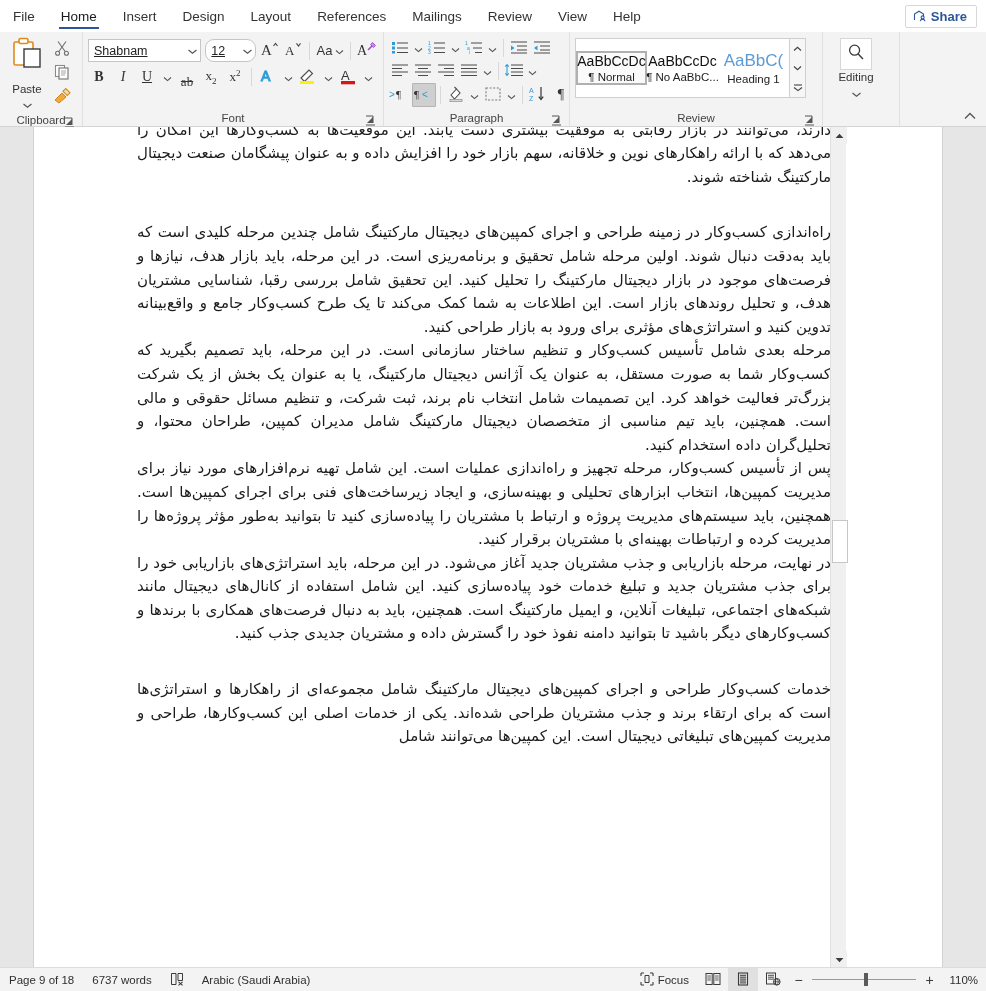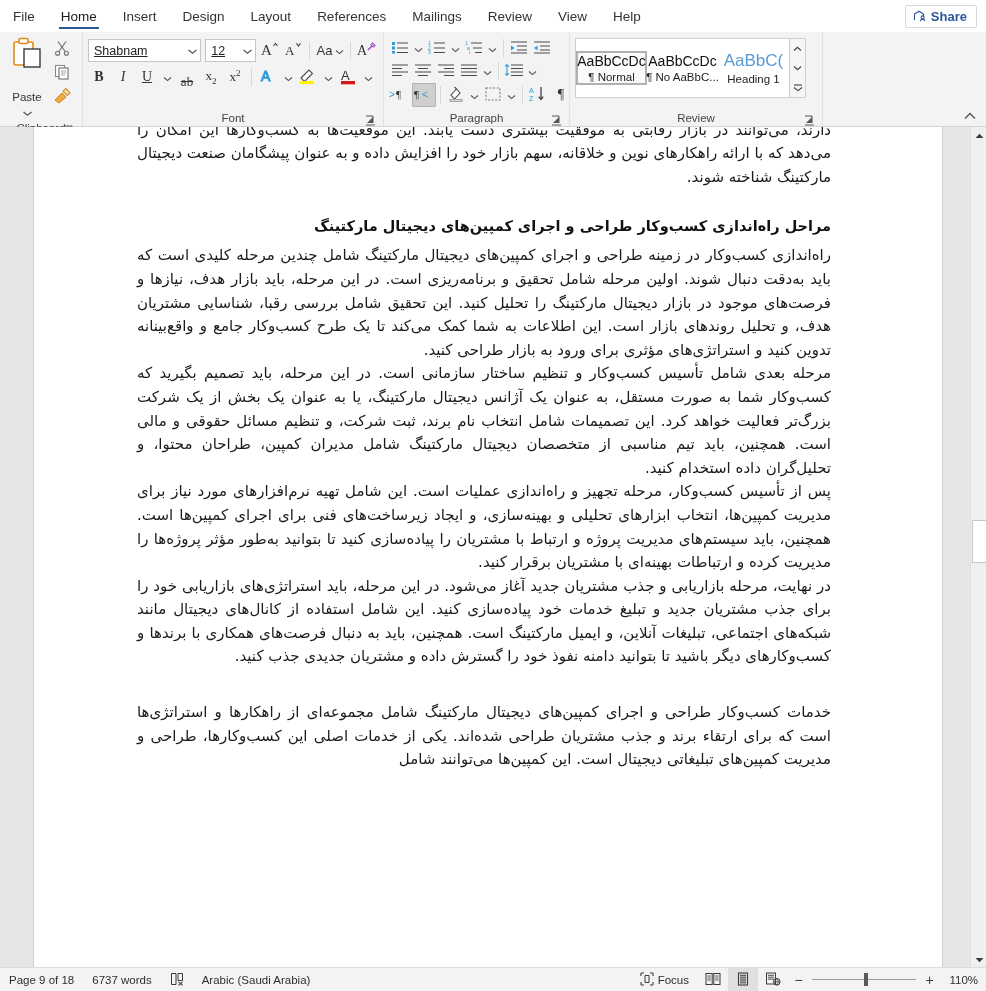--- a/index.html
+++ b/index.html
@@ -10,21 +10,21 @@
   body {
     width: 986px;
     height: 991px;
     overflow: hidden;
     font-family: "Liberation Sans", sans-serif;
     color: #2b2b2b;
     -webkit-font-smoothing: antialiased;
   }
   #app {
     position: relative;
-    width: 986px;
+    width: 846px;
     height: 991px;
     background: #f3f3f3;
   }
 
   
   .tabstrip {
     position: absolute;
     left: 0; top: 0;
     width: 986px;
     height: 32px;
@@ -113,42 +113,42 @@
   .clip-grp { width: 72px; }
   .clip-inner { display: flex; align-items: flex-start; gap: 2px; padding-top: 2px; }
   .paste-btn {
     width: 44px;
     display: flex;
     flex-direction: column;
     align-items: center;
     cursor: default;
     padding-top: 1px;
   }
-  .paste-label { font-size: 11.5px; color: #333; margin-top: 18px; }
+  .paste-label { font-size: 11.5px; color: #333; margin-top: 10px; }
   .chev { display:block; }
   .clip-mini { display: flex; flex-direction: column; gap: 3px; padding-top: 3px; }
   .mini-btn { width: 22px; height: 21px; display: flex; align-items: center; justify-content: center; cursor: default; }
 
   
   .font-grp { width: 290px; }
   .font-rows { display: flex; flex-direction: column; gap: 4px; padding-top: 5px; width: 100%; }
   .font-row { display: flex; align-items: center; gap: 2px; }
   .combo {
     height: 21px;
     border: 1px solid #c6c6c6;
     background: #ffffff;
     display: flex;
     align-items: center;
     padding: 0 2px 0 5px;
     font-size: 12.5px;
     color: #222;
     cursor: default;
   }
   .combo.name { width: 110px; justify-content: space-between; }
-  .combo.size { width: 44px; justify-content: space-between; margin-left: 2px; }
+  .combo.size { width: 44px; justify-content: space-between; margin-left: 2px; border-radius: 9px; }
   .combo .val { overflow: hidden; white-space: nowrap; text-decoration: underline; }
   .icbtn {
     min-width: 22px; height: 22px;
     display: inline-flex; align-items: center; justify-content: center;
     cursor: default;
     font-size: 13px; color: #333;
   }
   .icbtn.wide { min-width: 30px; }
   .sep-v { width: 1px; height: 18px; background: #d8d8d8; margin: 0 3px; }
 
@@ -763,39 +763,59 @@
         <span class="grp-launch">
           <svg width="11" height="11" viewBox="0 0 11 11">
               <path d="M1 1 h7 v7" fill="none" stroke="#555" stroke-width="1"></path>
               <path d="M8 8 L2 8 L8 2 Z" fill="#555"></path>
               <path d="M1 10 h9" stroke="#555" stroke-width="1"></path>
             </svg>
         </span>
       </div>
     </div>
 
+    <div class="grp edit-grp">
+      <div class="grp-body">
+        <div class="edit-btn">
+          <div class="edit-box">
+            <span>
+              <svg width="18" height="18" viewBox="0 0 18 18">
+                  <circle cx="7.6" cy="7.2" r="5" fill="none" stroke="#3a3a3a" stroke-width="1.3"></circle>
+                  <path d="M11.2 11 L16 16" stroke="#3a3a3a" stroke-width="1.4"></path>
+                </svg>
+            </span>
+          </div>
+          <span class="edit-label">Editing</span>
+          <span><svg width="11" height="7" viewBox="0 0 11 7">
+                <path d="M1.5 2 L5.5 5.3 L9.5 2" fill="none" stroke="#555" stroke-width="1.2"></path>
+              </svg></span>
+        </div>
+      </div>
+      <div class="grp-label">
+        <span></span>
+      </div>
+    </div>
 
     <div class="ribbon-tail">
       <div class="collapse-ribbon">
         <svg width="14" height="14" viewBox="0 0 14 14">
             <path d="M2 9.5 L7 4.5 L12 9.5" fill="none" stroke="#555" stroke-width="1.3"></path>
           </svg>
       </div>
     </div>
   </div>
 
   <div class="docarea">
     <div class="page">
       <div class="page-content">
 
         <p class="p clipped-top">شدن و ارائه خدمات منحصر به فرد وجود دارد. کسب‌وکارهایی که توانایی ارائه خدمات تخصصی و سفارشی را دارند، می‌توانند در بازار رقابتی به موفقیت بیشتری دست یابند. این موقعیت‌ها به کسب‌وکارها این امکان را می‌دهد که با ارائه راهکارهای نوین و خلاقانه، سهم بازار خود را افزایش داده و به عنوان پیشگامان صنعت دیجیتال مارکتینگ شناخته شوند.</p>
 
         <div class="gap-lg"></div>
 
-        <h2 class="h2">مراحل راه‌اندازی کسب‌وکار طراحی و اجرای کمپین‌های دیجیتال مارکتینگ</h2>
 
         <div class="gap-sm"></div>
 
         <p class="p">راه‌اندازی کسب‌وکار در زمینه طراحی و اجرای کمپین‌های دیجیتال مارکتینگ شامل چندین مرحله کلیدی است که باید به‌دقت دنبال شوند. اولین مرحله شامل تحقیق و برنامه‌ریزی است. در این مرحله، باید بازار هدف، نیازها و فرصت‌های موجود در بازار دیجیتال مارکتینگ را تحلیل کنید. این تحقیق شامل بررسی رقبا، شناسایی مشتریان هدف، و تحلیل روندهای بازار است. این اطلاعات به شما کمک می‌کند تا یک طرح کسب‌وکار جامع و واقع‌بینانه تدوین کنید و استراتژی‌های مؤثری برای ورود به بازار طراحی کنید.</p>
         <p class="p">مرحله بعدی شامل تأسیس کسب‌وکار و تنظیم ساختار سازمانی است. در این مرحله، باید تصمیم بگیرید که کسب‌وکار شما به صورت مستقل، به عنوان یک آژانس دیجیتال مارکتینگ، یا به عنوان یک بخش از یک شرکت بزرگ‌تر فعالیت خواهد کرد. این تصمیمات شامل انتخاب نام برند، ثبت شرکت، و تنظیم مسائل حقوقی و مالی است. همچنین، باید تیم مناسبی از متخصصان دیجیتال مارکتینگ شامل مدیران کمپین، طراحان محتوا، و تحلیل‌گران داده استخدام کنید.</p>
         <p class="p">پس از تأسیس کسب‌وکار، مرحله تجهیز و راه‌اندازی عملیات است. این شامل تهیه نرم‌افزارهای مورد نیاز برای مدیریت کمپین‌ها، انتخاب ابزارهای تحلیلی و بهینه‌سازی، و ایجاد زیرساخت‌های فنی برای اجرای کمپین‌ها است. همچنین، باید سیستم‌های مدیریت پروژه و ارتباط با مشتریان را پیاده‌سازی کنید تا بتوانید به‌طور مؤثر پروژه‌ها را مدیریت کرده و ارتباطات بهینه‌ای با مشتریان برقرار کنید.</p>
         <p class="p">در نهایت، مرحله بازاریابی و جذب مشتریان جدید آغاز می‌شود. در این مرحله، باید استراتژی‌های بازاریابی خود را برای جذب مشتریان جدید و تبلیغ خدمات خود پیاده‌سازی کنید. این شامل استفاده از کانال‌های دیجیتال مانند شبکه‌های اجتماعی، تبلیغات آنلاین، و ایمیل مارکتینگ است. همچنین، باید به دنبال فرصت‌های همکاری با برندها و کسب‌وکارهای دیگر باشید تا بتوانید دامنه نفوذ خود را گسترش داده و مشتریان جدیدی جذب کنید.</p>
 
         <div class="gap-lg"></div>
 

